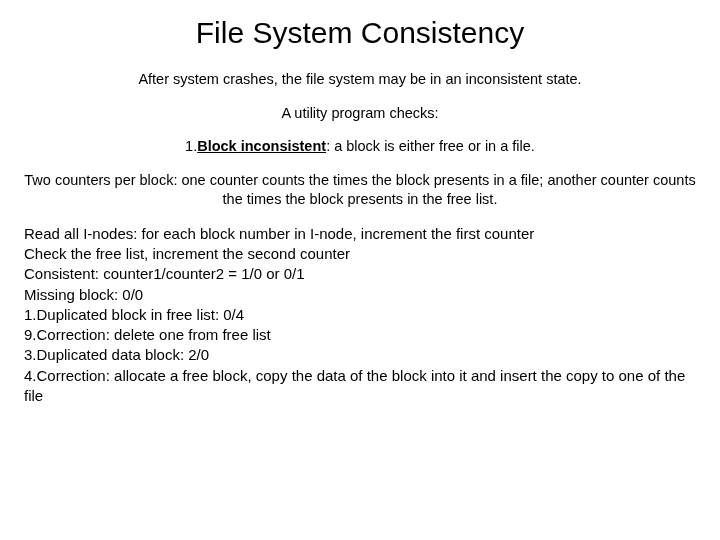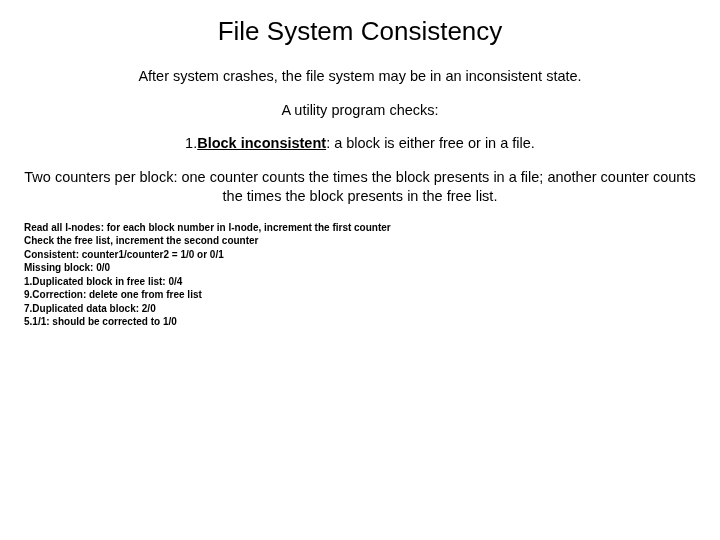--- a/index.html
+++ b/index.html
@@ -5,37 +5,36 @@
     * { margin: 0; padding: 0; box-sizing: border-box; }
     body {
       width: 720px;
       height: 540px;
       background: #ffffff;
       font-family: Arial, Helvetica, sans-serif;
       color: #000000;
       padding: 16px 24px;
     }
     .title {
-      font-size: 26px;
+      font-size: 30px;
       font-weight: 400;
       text-align: center;
       margin-bottom: 20px;
       margin-left: 80px;
       margin-right: 80px;
     }
     .para {
       font-size: 14.5px;
       line-height: 1.35;
       margin-bottom: 14px;
       text-align: center;
     }
     .tight {
-      font-size: 10px;
+      font-size: 15px;
       line-height: 1.35;
-      font-weight: bold;
     }
     .bold { font-weight: 700; }
     .underline { text-decoration: underline; }
   </style>
 </head>
 <body>
 
 <h1 class="title">File System Consistency</h1>
 
 <p class="para">After system crashes, the file system may be in an inconsistent state.</p>
@@ -48,15 +47,15 @@
 
 <p class="para">Two counters per block: one counter counts the times the block presents in a file; another counter counts the times the block presents in the free list.</p>
 
 <div>
   <div class="tight">Read all I-nodes: for each block number in I-node, increment the first counter</div>
   <div class="tight">Check the free list, increment the second counter</div>
   <div class="tight">Consistent: counter1/counter2 = 1/0 or 0/1</div>
   <div class="tight">Missing block: 0/0</div>
   <div class="tight">1.Duplicated block in free list: 0/4</div>
   <div class="tight">9.Correction: delete one from free list</div>
-  <div class="tight">7.Duplicated data block: 2/0</div>
-  <div class="tight">5.1/1: should be corrected to 1/0</div>
+  <div class="tight">3.Duplicated data block: 2/0</div>
+  <div class="tight">4.Correction: allocate a free block, copy the data of the block into it and insert the copy to one of the file</div>
 </div>
 
 </body></html>

